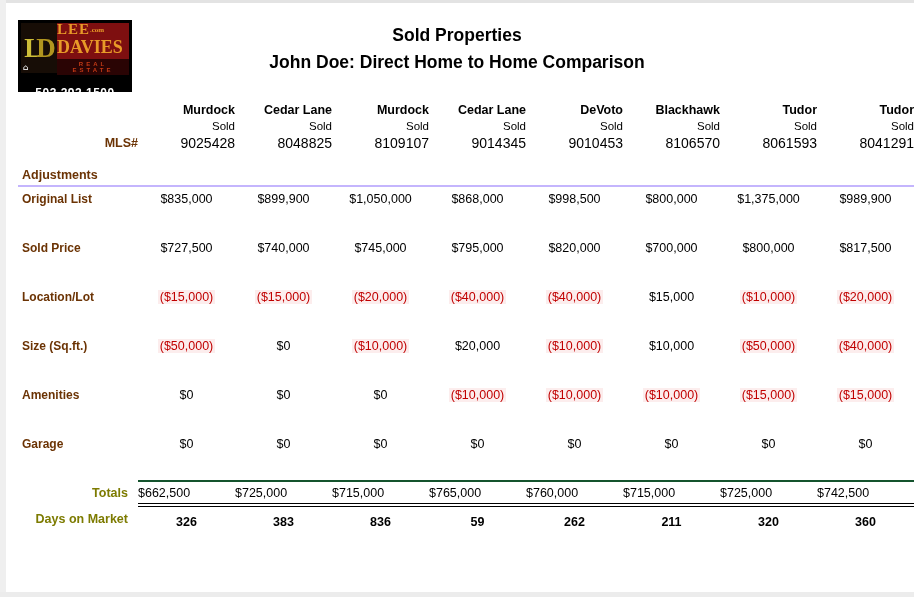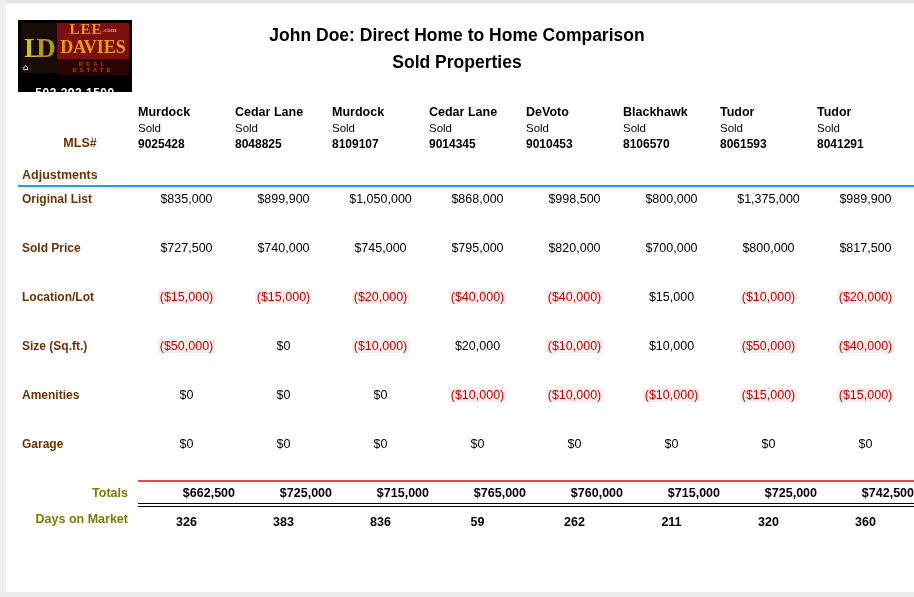--- a/index.html
+++ b/index.html
@@ -33,21 +33,21 @@
     display:flex;align-items:center;justify-content:center;
     letter-spacing:-6px;position:relative;padding-right:4px;box-sizing:border-box;
   }
   .logo-mono .d{color:#b1951f;}
   .eq-house{
     position:absolute;left:2px;bottom:1px;font-size:8px;color:#d8d8d8;
     font-family:"DejaVu Sans", sans-serif;letter-spacing:0;
   }
   .logo-right{
     flex:1;background:#7e0f10;display:flex;flex-direction:column;
-    align-items:center;justify-content:center;line-height:1;
+    align-items:flex-start;justify-content:center;line-height:1;
   }
   .logo-lee,.logo-davies{
     font-family:"Liberation Serif", serif;font-weight:bold;color:#e89a28;
   }
   .logo-lee{font-size:15px;letter-spacing:1px;}
   .logo-lee .dotcom{font-size:7px;letter-spacing:0;vertical-align:2px;}
   .logo-davies{font-size:18px;margin-top:1px;}
   .logo-re{
     margin-top:3px;width:100%;background:#2a0404;text-align:center;
     color:#c43a16;font-size:6px;font-weight:bold;letter-spacing:3px;padding:2px 0;
@@ -66,53 +66,53 @@
   
   table.cma{
     position:absolute;left:18px;top:96px;width:896px;
     border-collapse:collapse;table-layout:fixed;
   }
   table.cma col.lbl{width:120px;}
   table.cma col.val{width:97px;}
   td,th{padding:0;font-weight:normal;}
 
   .head-row th{vertical-align:bottom;height:54px;}
-  .prop-head{text-align:left;}
+  .prop-head{text-align:right;}
   .prop-name{font-weight:bold;font-size:12.5px;}
   .prop-status{font-size:11.5px;padding-top:3px;}
-  .prop-mls{font-size:12px;padding-top:3px;font-weight:bold;}
+  .prop-mls{font-size:14px;padding-top:3px;}
   .mls-label{
-    text-align:center;color:var(--brown);font-weight:bold;font-size:12.5px;
+    text-align:right;color:var(--brown);font-weight:bold;font-size:12.5px;
     padding-left:4px;padding-bottom:1px;margin-left:36px;
   }
 
   .adj-row td{
-    height:34px;vertical-align:bottom;border-bottom:2px solid #0ea5e9;
+    height:34px;vertical-align:bottom;border-bottom:2px solid #c4b5fd;
   }
   .adj-label{
     color:var(--brown);font-weight:bold;font-size:12.5px;
     padding-left:4px;padding-bottom:3px;display:inline-block;
   }
 
   .data-row th{
     height:44px;vertical-align:top;text-align:left;padding-top:5px;padding-left:4px;
     color:var(--brown);font-weight:bold;font-size:12px;
   }
   .data-row td{
     vertical-align:top;text-align:center;padding-top:5px;font-size:12.5px;
   }
   td .neg{color:var(--red);background:var(--neg-bg);padding:0 2px;margin-top:12px;}
 
   .totals-row th{
     height:24px;text-align:right;padding-right:10px;vertical-align:middle;
     color:var(--olive);font-weight:bold;font-size:12.5px;
   }
   .totals-row td{
-    text-align:right;font-weight:bold;font-size:12.5px;vertical-align:middle;
-    border-top:2px solid #ef4444;border-bottom:4px double #000;
+    text-align:left;font-weight:normal;font-size:12.5px;vertical-align:middle;
+    border-top:2px solid #14532d;border-bottom:4px double #000;
   }
   .days-row th{
     height:28px;text-align:right;padding-right:10px;vertical-align:middle;
     color:var(--olive);font-weight:bold;font-size:12.5px;
   }
   .days-row td{
     text-align:center;font-weight:bold;font-size:12.5px;vertical-align:middle;padding-top:4px;
   }
   .spacer-row td{height:16px;border:none;}
 </style>
@@ -133,22 +133,22 @@
     <div class="logo-right">
       <div class="logo-lee"><span>LEE</span><span class="dotcom">.com</span></div>
       <div class="logo-davies">DAVIES</div>
       <div class="logo-re">REAL ESTATE</div>
     </div>
   </div>
   <div class="logo-phone">503.292.1500</div>
 </div>
 
 <div class="title">
+  <div>Sold Properties</div>
   <div>John Doe: Direct Home to Home Comparison</div>
-  <div>Sold Properties</div>
 </div>
 
 <table class="cma">
   <colgroup>
     <col class="lbl">
     <col class="val">
       <col class="val">
       <col class="val">
       <col class="val">
     <col class="val">

